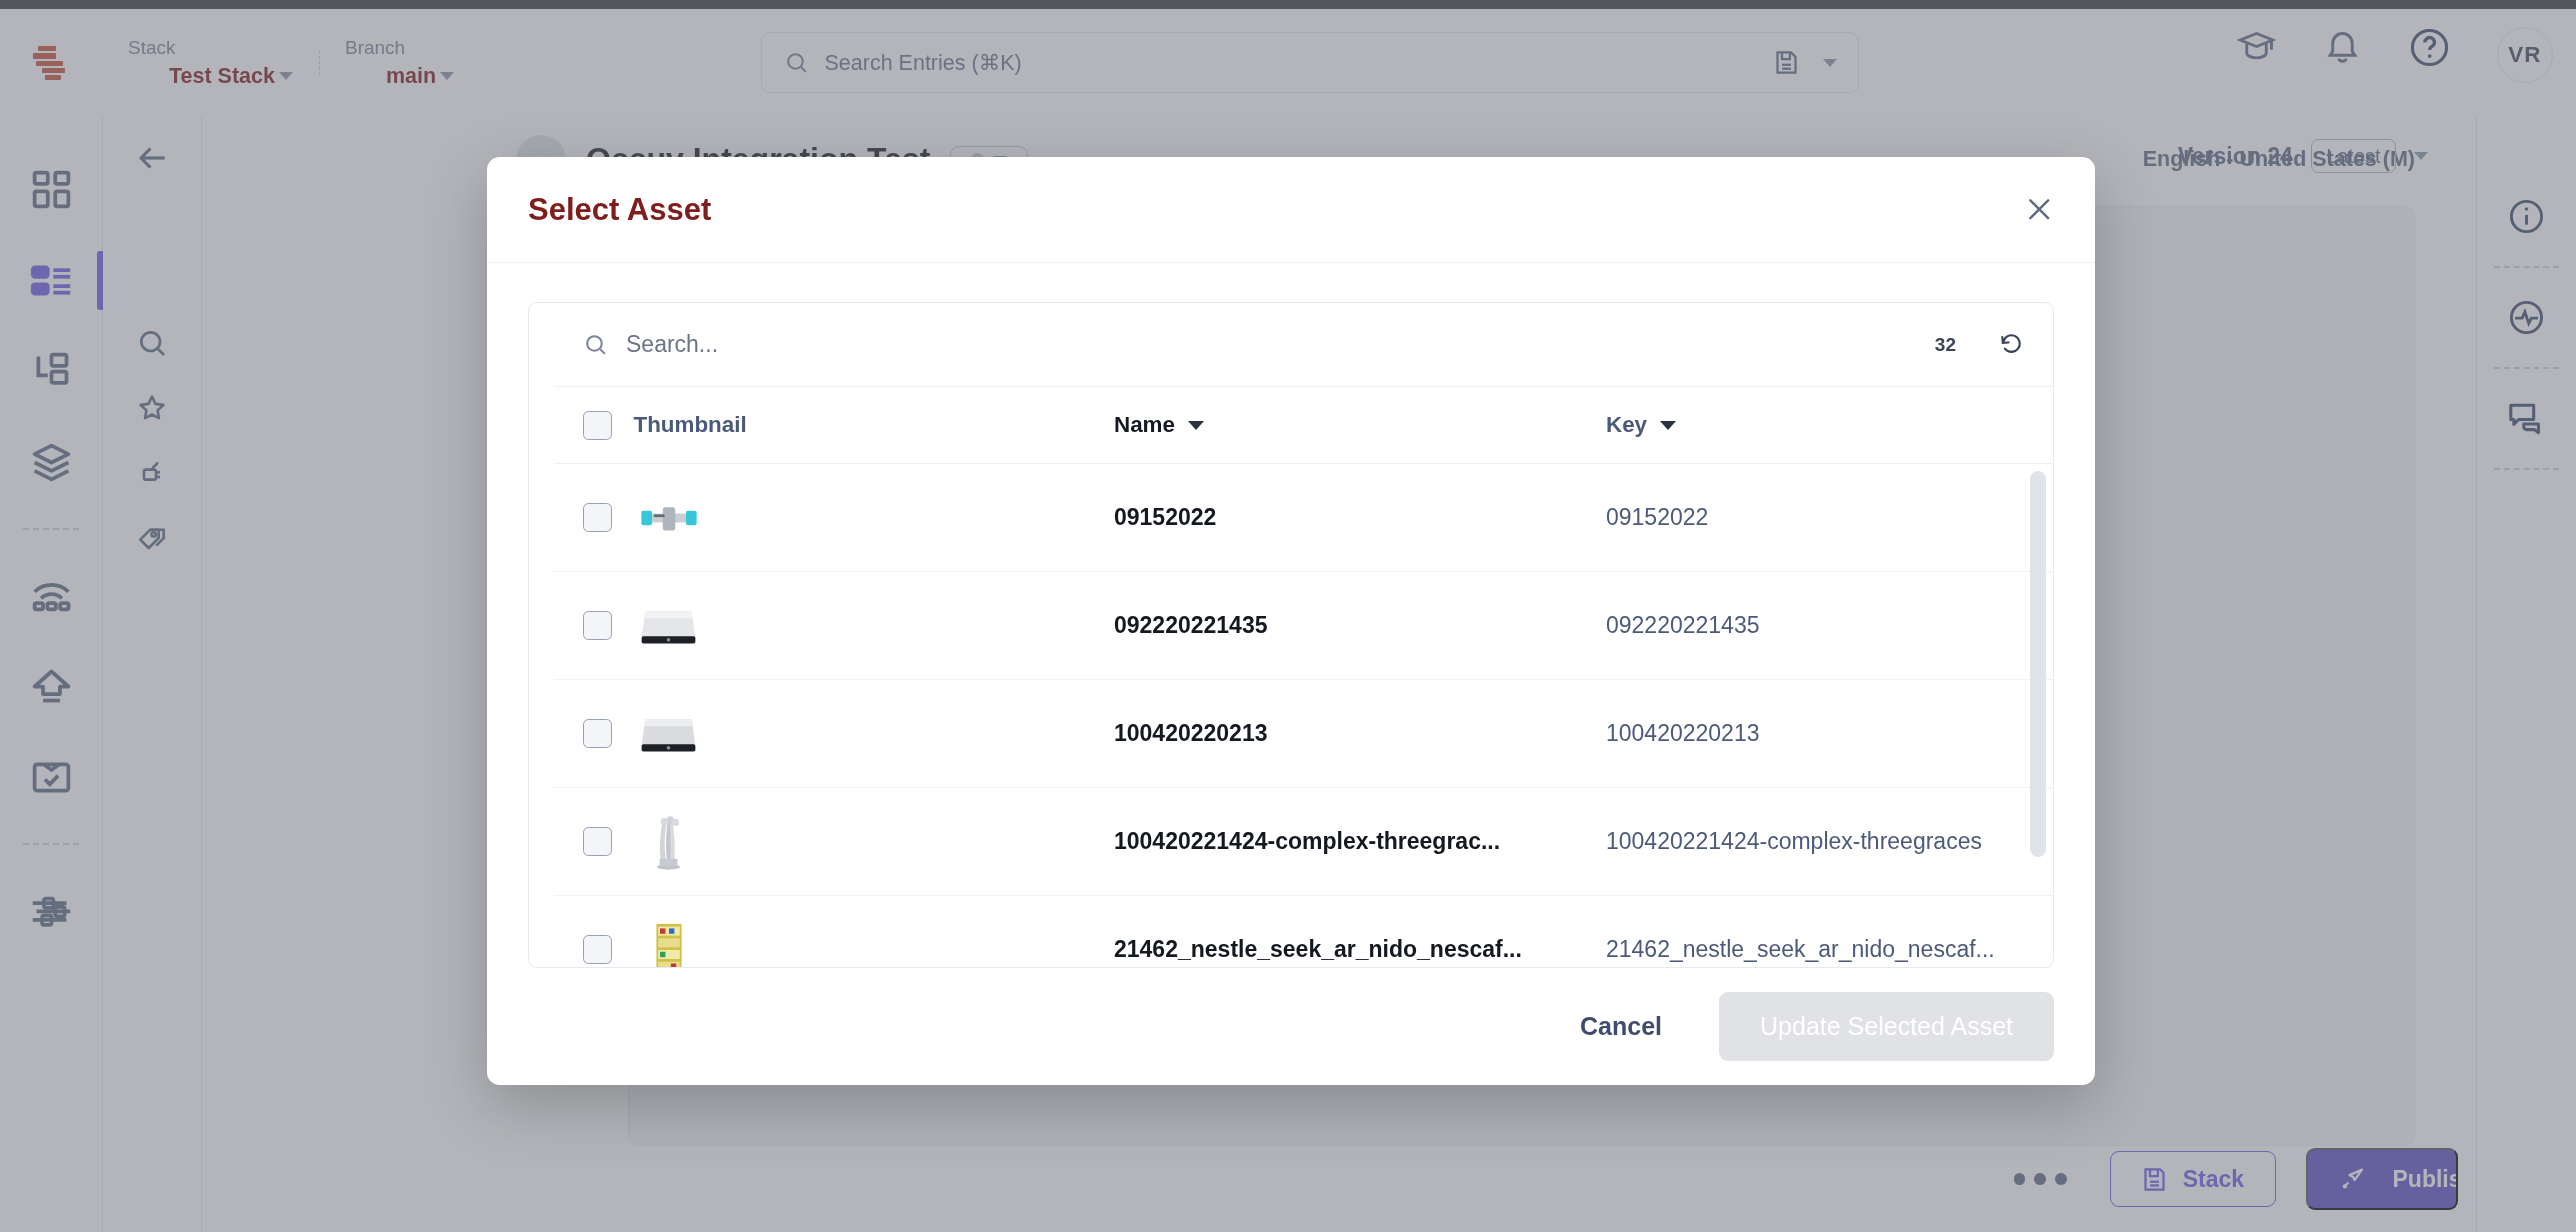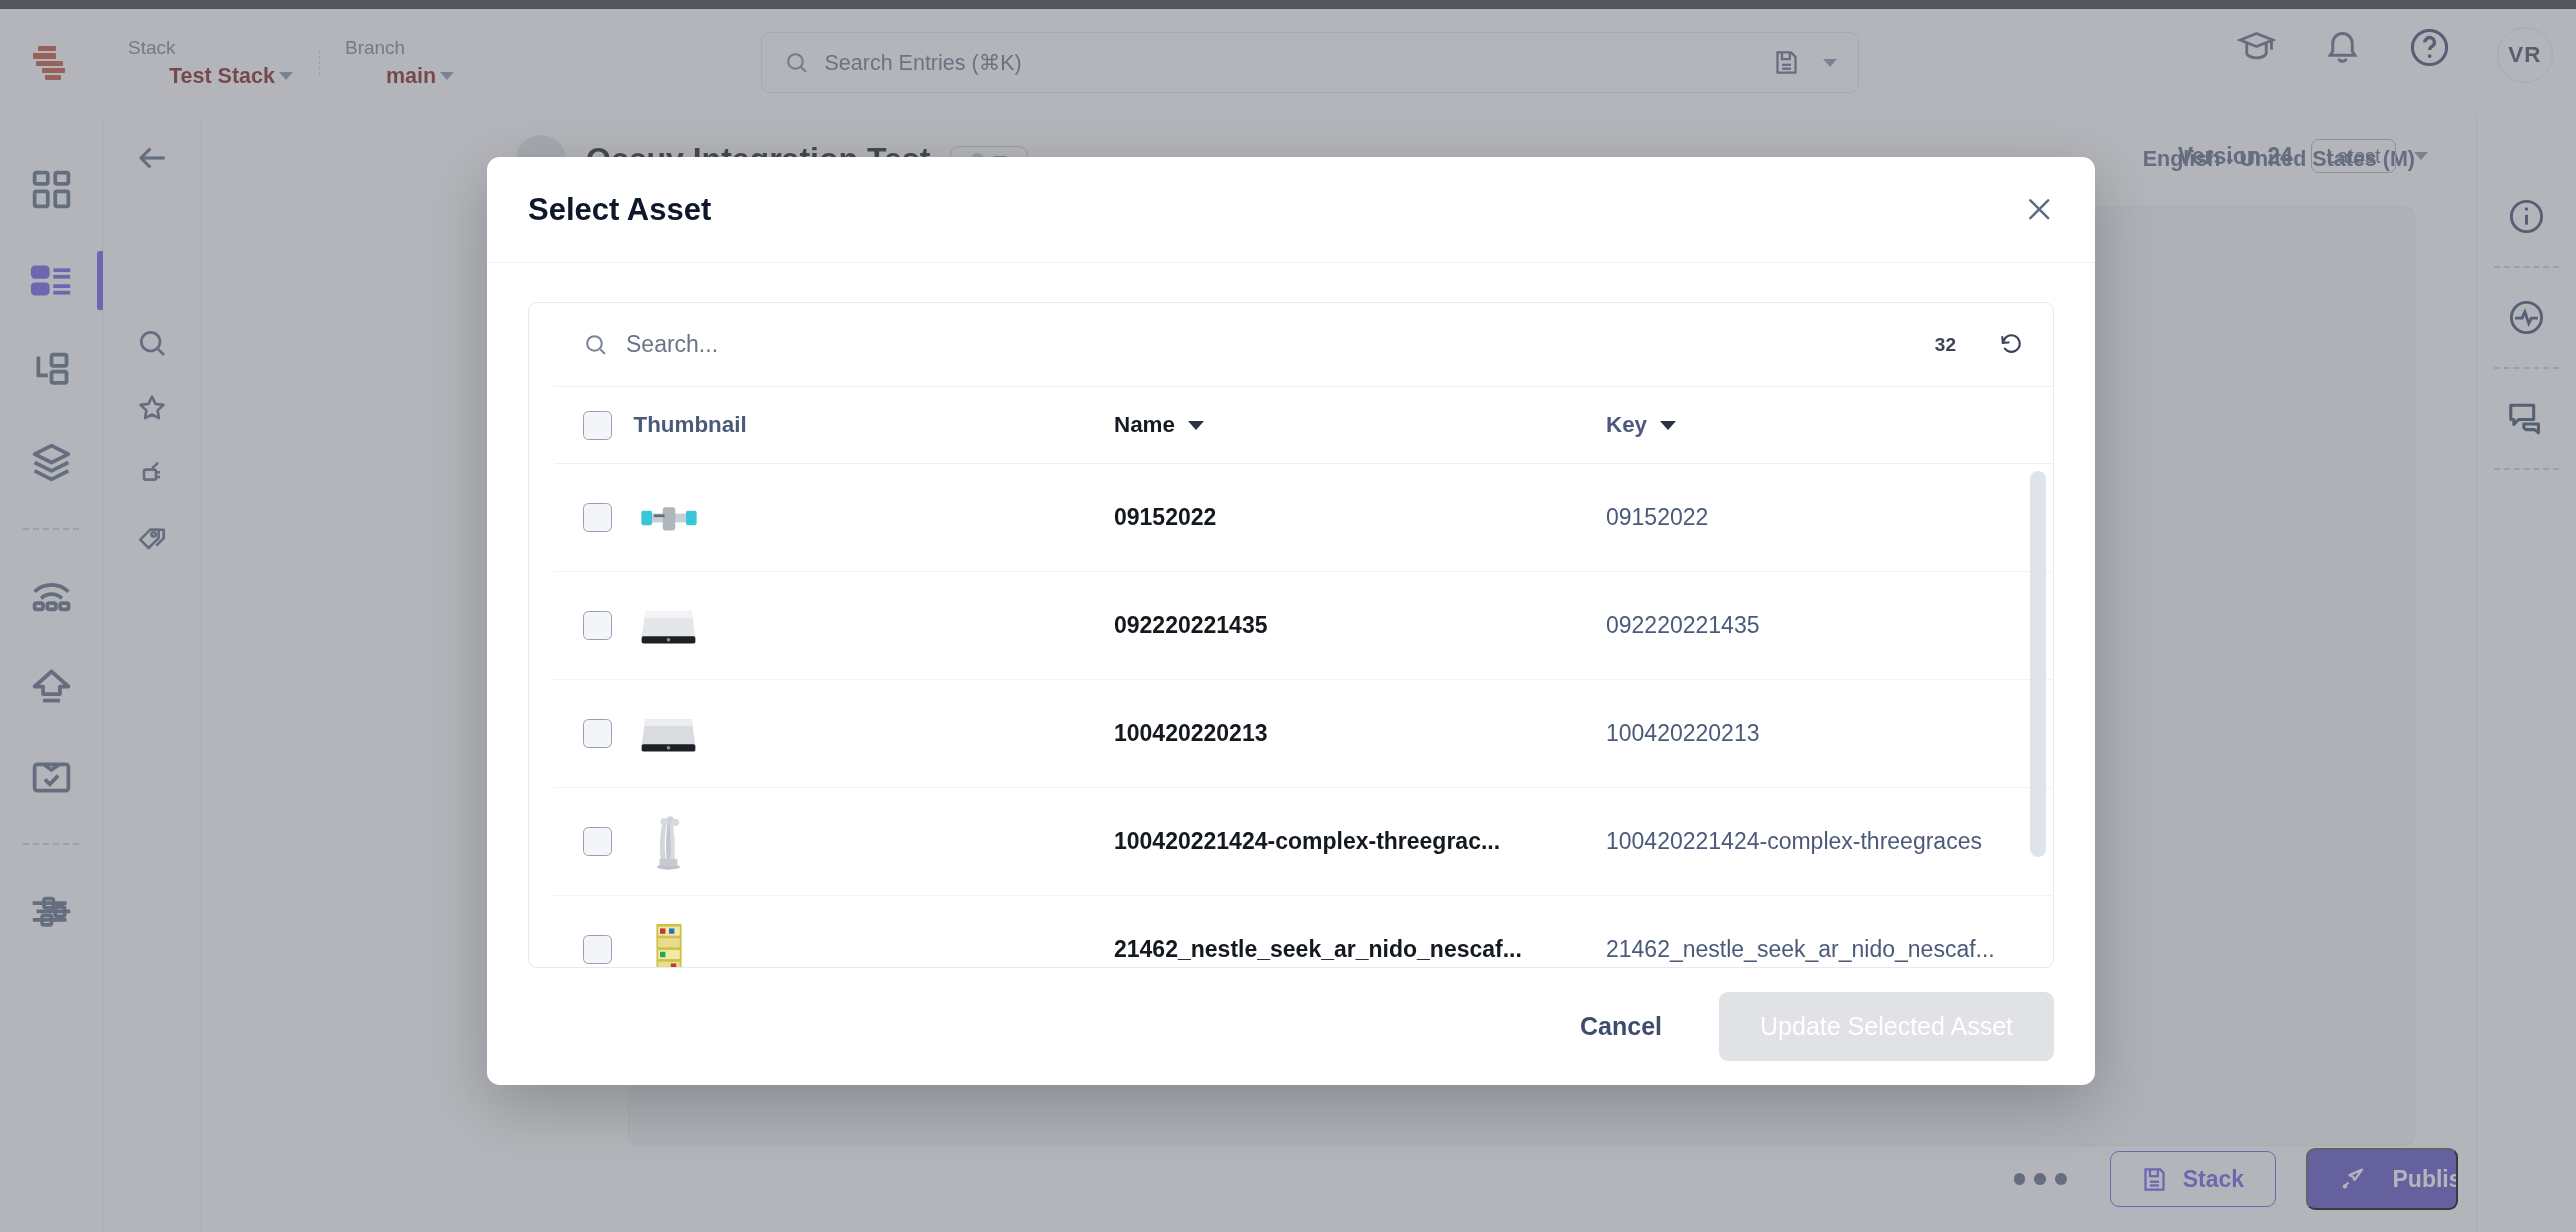--- a/index.html
+++ b/index.html
@@ -165,21 +165,21 @@
     left: 487px; top: 157px; width: 1608px; height: 928px;
     background: #ffffff; border-radius: 12.6px;
     box-shadow: 0 20px 63px rgba(0,0,0,0.22);
     display: flex; flex-direction: column; overflow: hidden;
   }
   .modal-head {
     height: 106px; flex: 0 0 106px;
     display: flex; align-items: center; padding: 0 41px;
     border-bottom: 1.8px solid #eef0f4;
   }
-  .modal-title { font-size: 31px; font-weight: bold; color: #0f172a; }
+  .modal-title { font-size: 31px; font-weight: bold; color: #7f1d1d; }
   .modal-close {
     margin-left: auto; font-size: 38px; color: #5c6a84; line-height: 1;
     font-weight: 300; cursor: pointer;
   }
 
   .modal-body { flex: 1 1 auto; padding: 39px 41px 0 41px; display: flex; flex-direction: column; min-height: 0;}
   .panel {
     border: 1.8px solid #e6e9ef; border-radius: 9px; flex: 1 1 auto;
     display: flex; flex-direction: column; min-height: 0; overflow: hidden; padding-left: 25px;
   }

